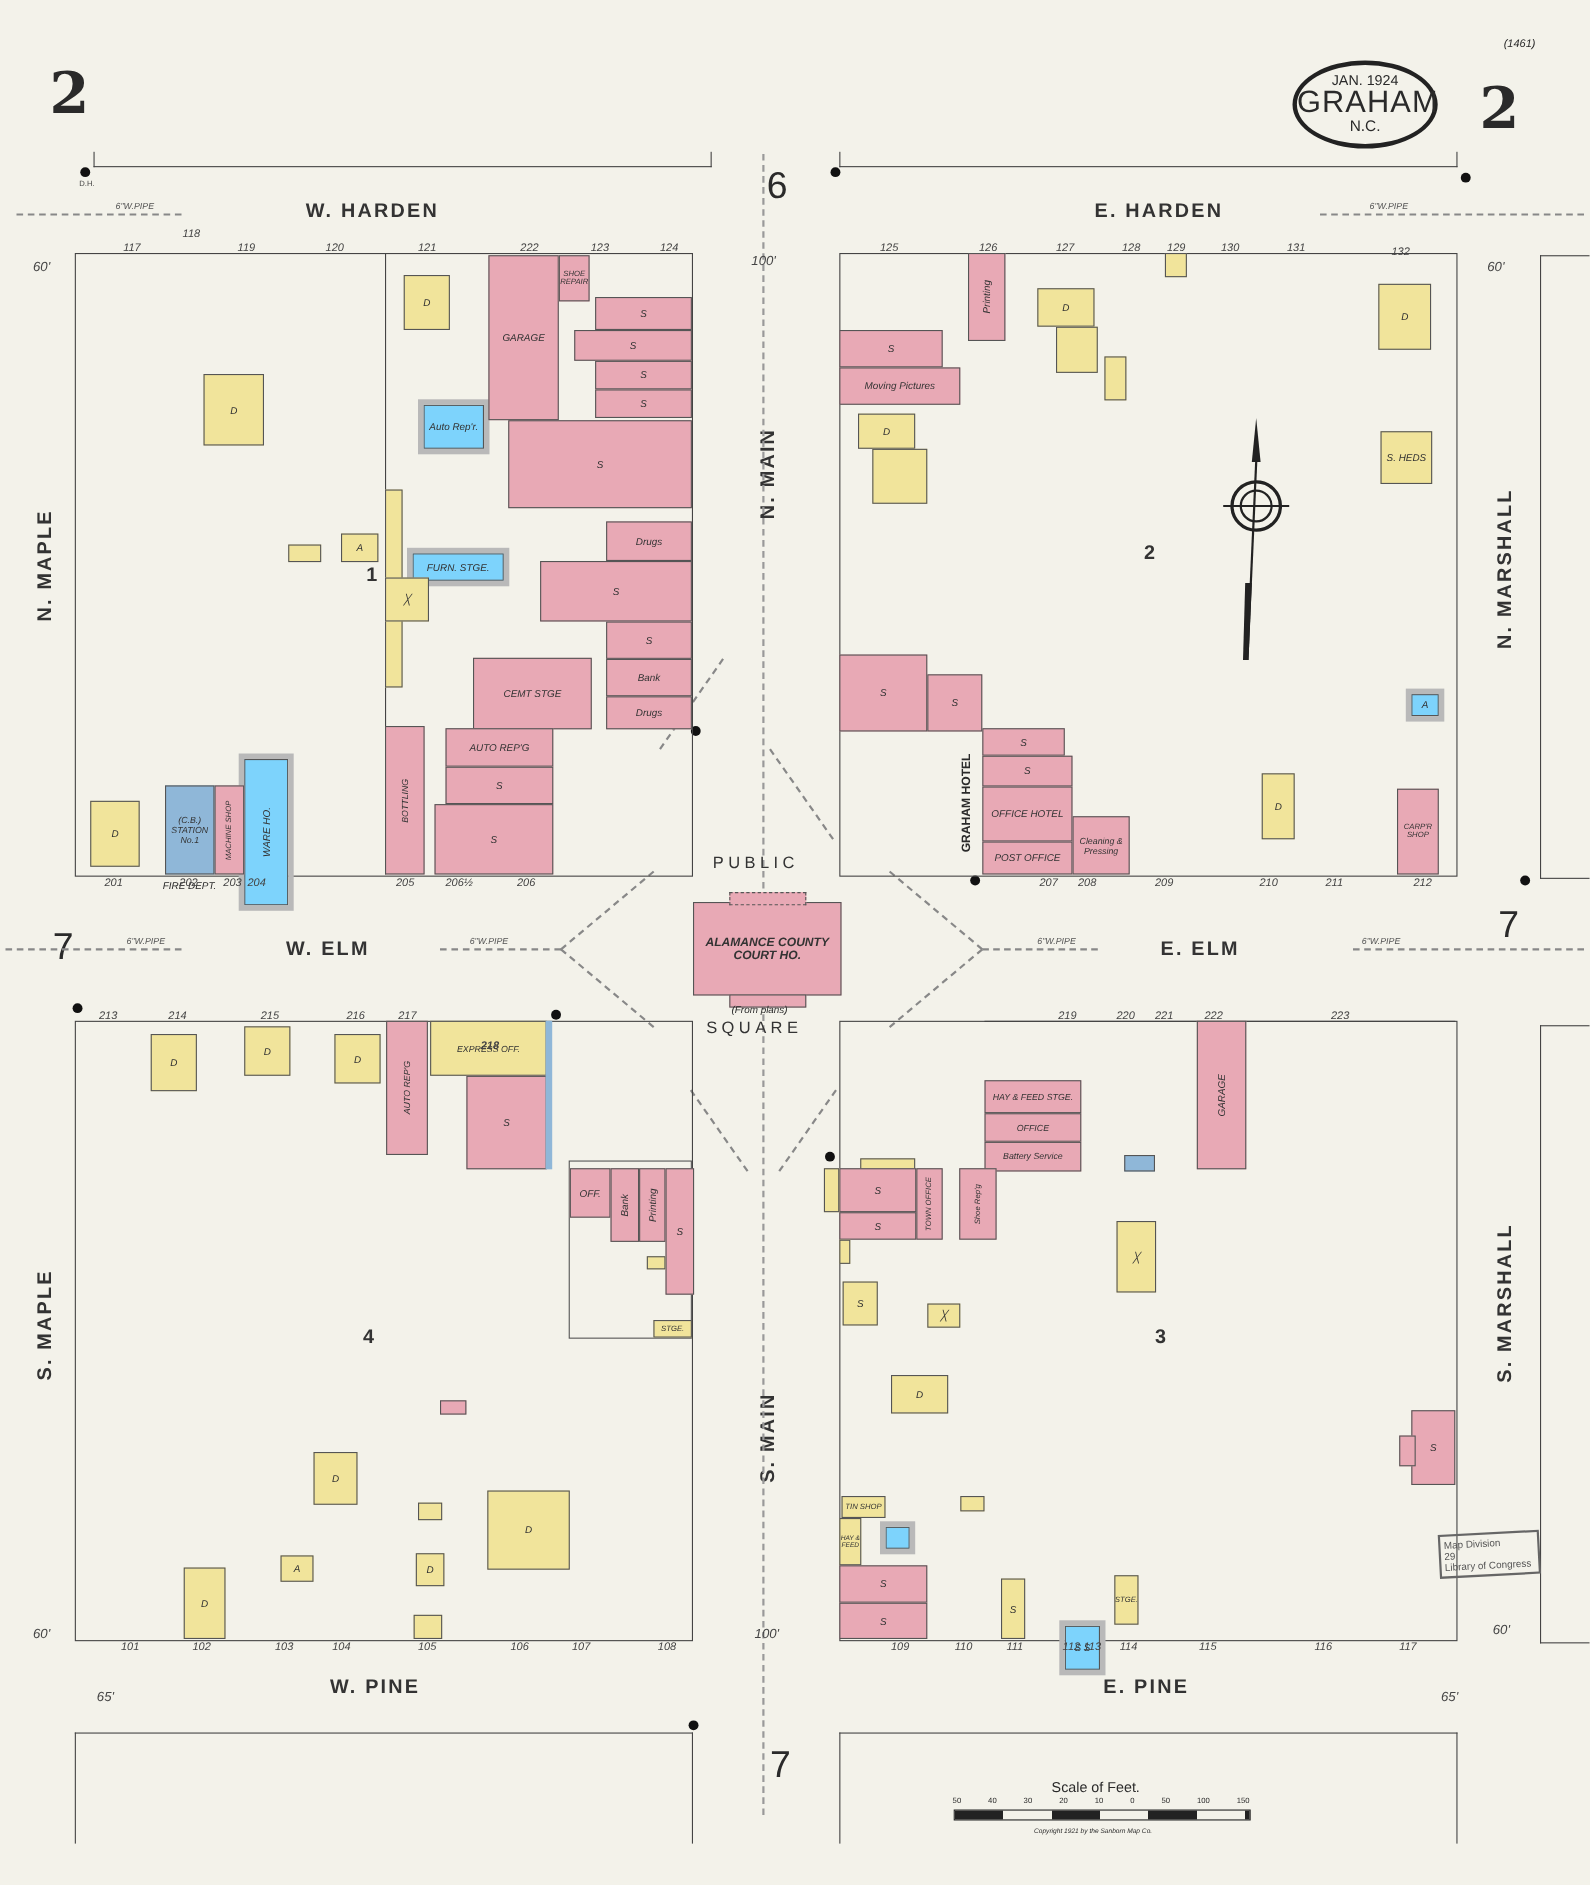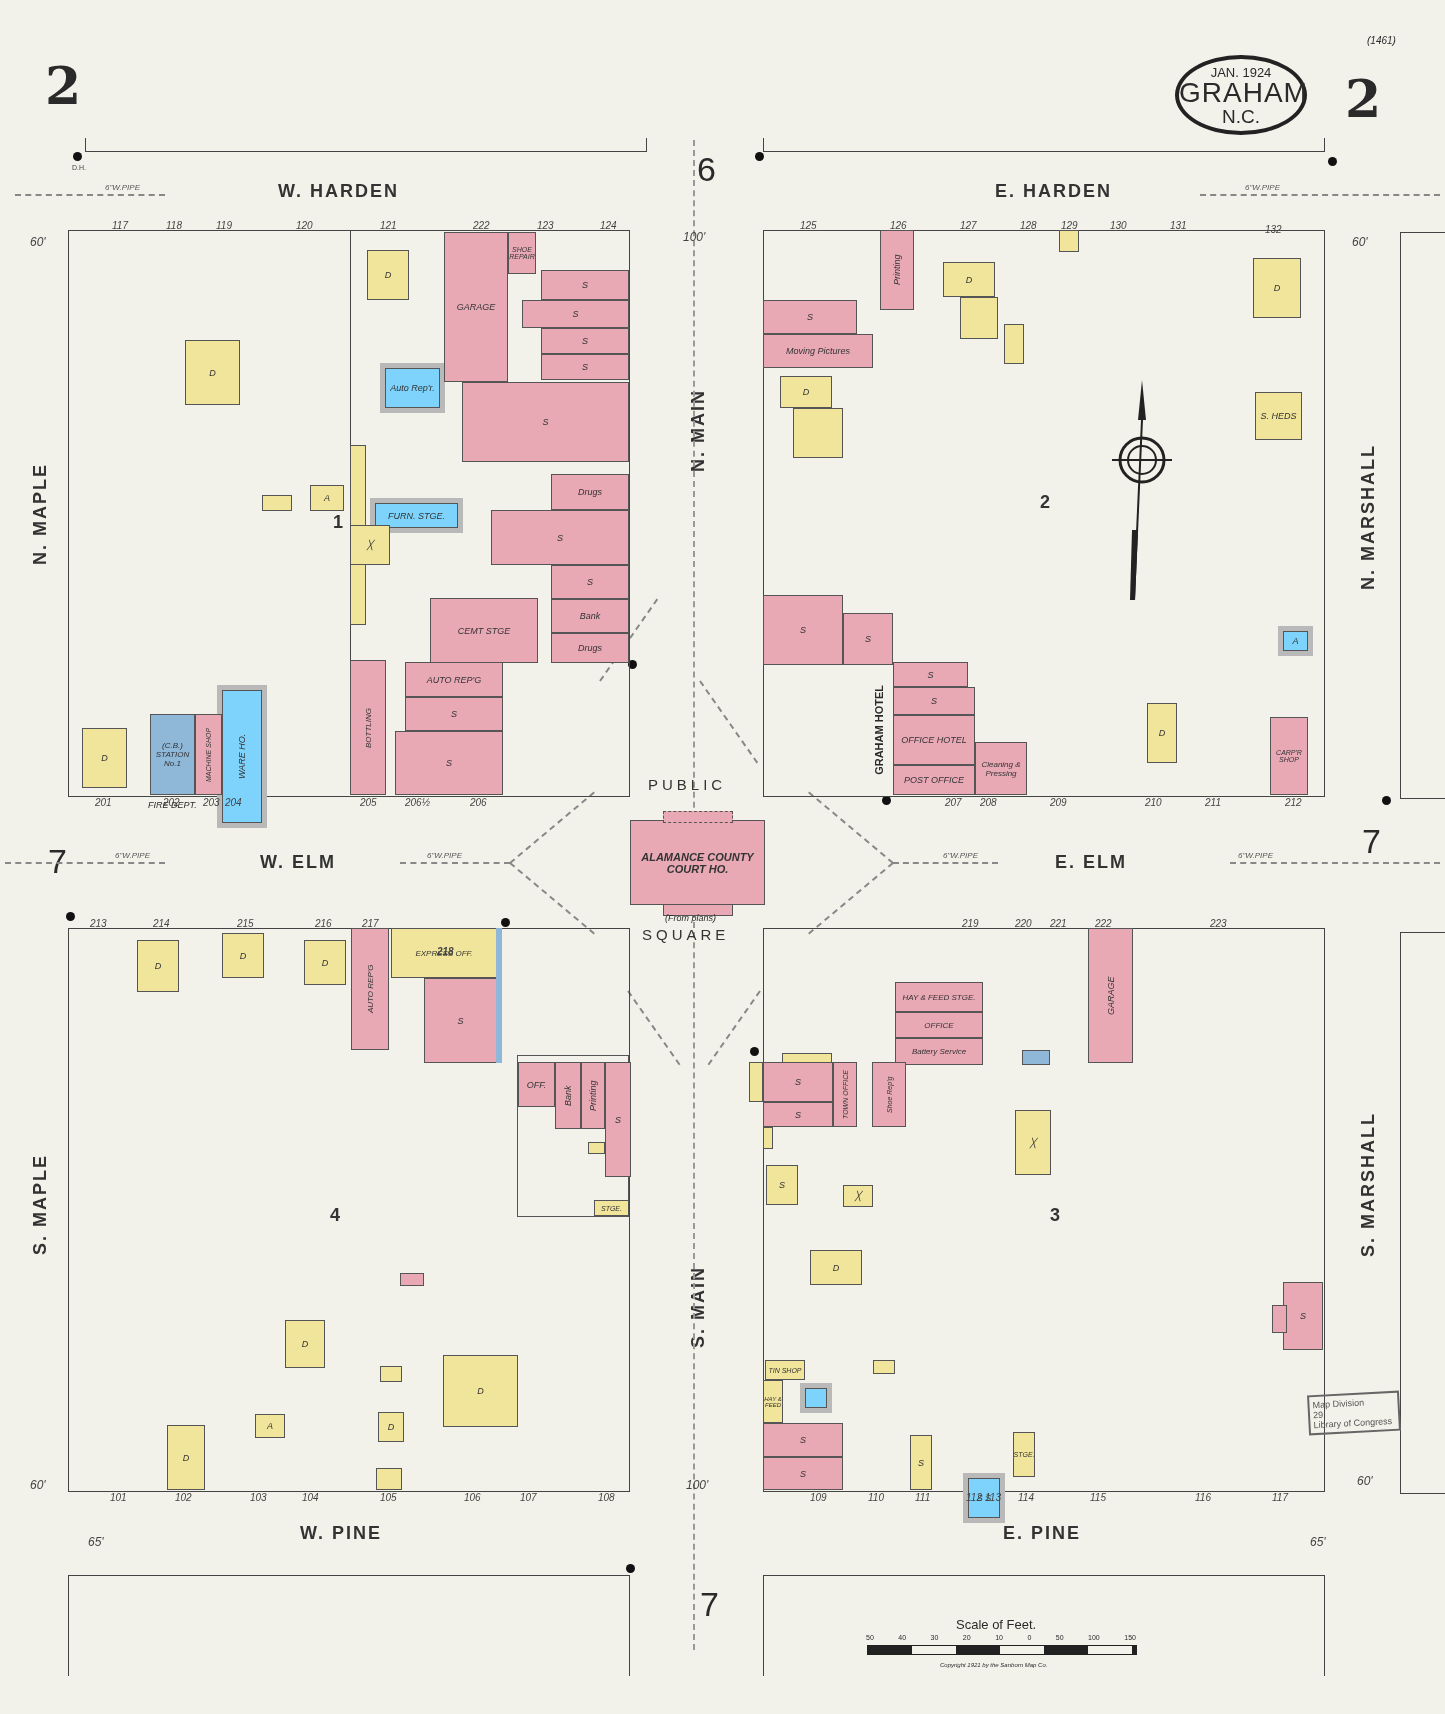--- a/index.html
+++ b/index.html
@@ -2,21 +2,21 @@
 <html><head>
 <meta charset="utf-8">
 <style>
   html,body{margin:0;padding:0;}
   body{width:1445px;height:1714px;background:#f3f2ea;position:relative;overflow:hidden;font-family:"Liberation Sans",sans-serif;color:#2a2a2a;}
   .abs{position:absolute;}
   .sheet-num{font-family:"DejaVu Serif",serif;font-weight:bold;font-size:52px;line-height:1;}
   .badge{border:4px solid #222;border-radius:50%;width:124px;height:72px;text-align:center;}
   .badge .d{font-size:13px;margin-top:6px;}
   .badge .c{font-size:28px;line-height:26px;letter-spacing:1px;}
-  .badge .s{font-size:19px;}
+  .badge .s{font-size:14px;}
   .street{font-size:18px;font-weight:bold;letter-spacing:2px;color:#333;white-space:nowrap;}
   .vstreet{font-size:18px;font-weight:bold;letter-spacing:2px;color:#333;white-space:nowrap;transform:rotate(-90deg);transform-origin:left top;}
   .block{border:1.5px solid #444;}
   .bld{position:absolute;border:1.2px solid #555;box-sizing:border-box;font-size:9px;font-style:italic;color:#333;display:flex;align-items:center;justify-content:center;text-align:center;overflow:hidden;}
   .brick{background:#e8a9b5;}
   .frame{background:#f1e49b;}
   .conc{background:#8fb7d8;}
   .iron{background:#7dd3fc;outline:5px solid #b9b9b9;margin-top:28px;}
   .num{position:absolute;font-size:10px;font-style:italic;color:#444;}
   .blocknum{position:absolute;font-size:18px;font-weight:bold;color:#333;}
@@ -229,21 +229,21 @@
 <div class="bld frame" style="left:763px;top:1380px;width:20px;height:43px;font-size:6px;">HAY &amp; FEED</div>
 <div class="bld brick" style="left:763px;top:1423px;width:80px;height:34px;">S</div>
 <div class="bld brick" style="left:763px;top:1457px;width:80px;height:33px;">S</div>
 <div class="bld frame" style="left:910px;top:1435px;width:22px;height:55px;">S</div>
 <div class="bld iron" style="left:968px;top:1450px;width:32px;height:40px;">S S</div>
 <div class="bld frame" style="left:1013px;top:1432px;width:22px;height:45px;font-size:7px;">STGE.</div>
 <div class="bld brick" style="left:1283px;top:1282px;width:40px;height:68px;">S</div>
 <div class="bld brick" style="left:1272px;top:1305px;width:15px;height:28px;"></div>
 
 <div class="num" style="left:112px;top:220px;">117</div>
-<div class="num" style="left:166px;top:220px;">118</div>
+<div class="num" style="left:166px;top:207px;">118</div>
 <div class="num" style="left:216px;top:220px;">119</div>
 <div class="num" style="left:296px;top:220px;">120</div>
 <div class="num" style="left:380px;top:220px;">121</div>
 <div class="num" style="left:473px;top:220px;">222</div>
 <div class="num" style="left:537px;top:220px;">123</div>
 <div class="num" style="left:600px;top:220px;">124</div>
 <div class="num" style="left:800px;top:220px;">125</div>
 <div class="num" style="left:890px;top:220px;">126</div>
 <div class="num" style="left:960px;top:220px;">127</div>
 <div class="num" style="left:1020px;top:220px;">128</div>

